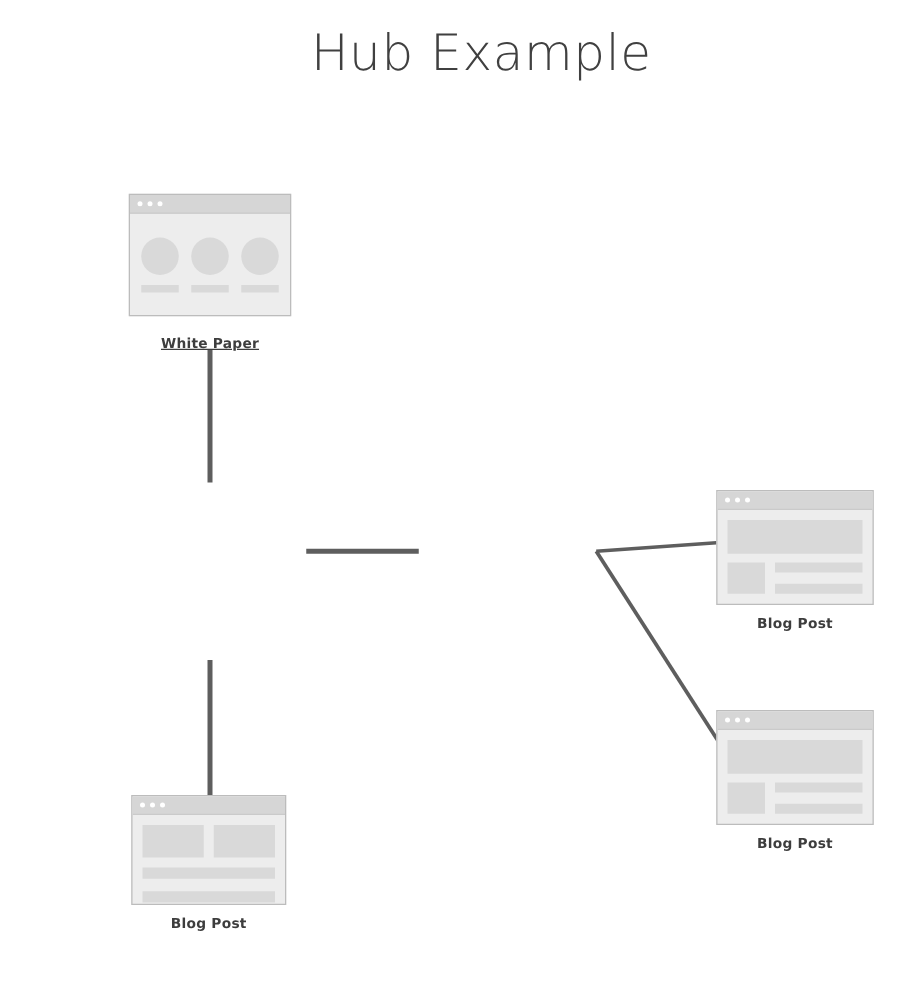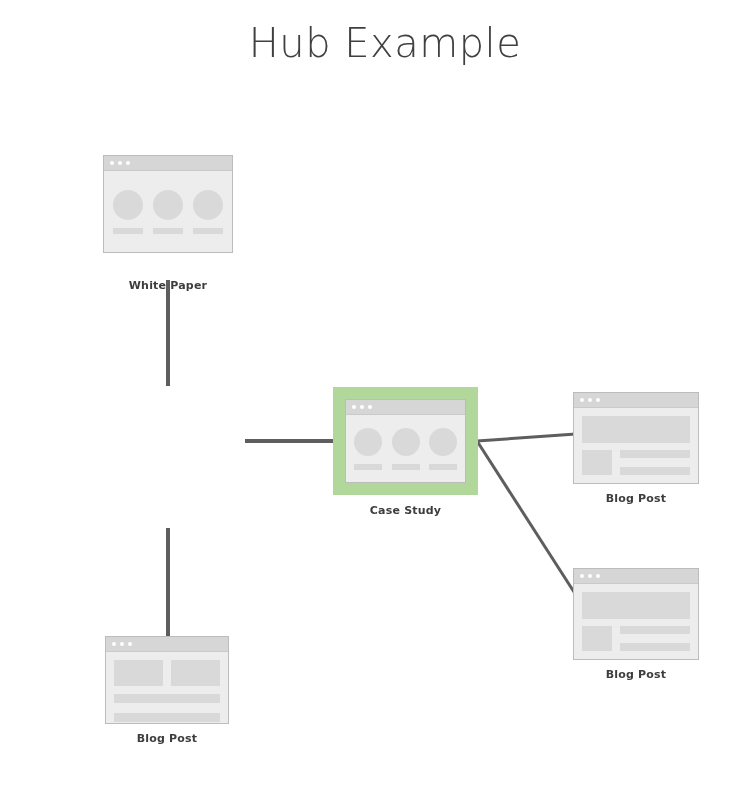--- a/index.html
+++ b/index.html
@@ -248,50 +248,24 @@
             </div>
             <div class="bar-row">
               <span class="sbar" style="width:30px;"></span>
               <span class="sbar" style="width:30px;"></span>
               <span class="sbar" style="width:30px;"></span>
             </div>
           </div>
         </div>
       </div>
     </div>
-    <div class="node-label" style="top:124px;">White Paper</div>
+    <div class="node-label" style="top:113px;text-decoration:underline;">White Paper</div>
   </div>
 
 
-  <div class="node" style="left:313px; top:387px; width:145px; height:108px;">
-    <div class="frame highlight-green" style="left:0; top:0; width:145px; height:108px;">
-      <div class="card">
-        <div class="card-titlebar">
-          <span class="dot"></span>
-          <span class="dot"></span>
-          <span class="dot"></span>
-        </div>
-        <div class="card-body" style="padding:8px 8px;">
-          <div class="layout-circles">
-            <div class="circle-row">
-              <span class="circle" style="width:28px;height:28px;"></span>
-              <span class="circle" style="width:28px;height:28px;"></span>
-              <span class="circle" style="width:28px;height:28px;"></span>
-            </div>
-            <div class="bar-row">
-              <span class="sbar" style="width:28px;"></span>
-              <span class="sbar" style="width:28px;"></span>
-              <span class="sbar" style="width:28px;"></span>
-            </div>
-          </div>
-        </div>
-      </div>
-    </div>
-    <div class="node-label" style="top:117px;">Case Study</div>
-  </div>
 
   <div class="node" style="left:553px; top:392px; width:126px; height:92px;">
     <div class="frame" style="left:0; top:0; width:126px; height:92px;">
       <div class="card">
         <div class="card-titlebar">
           <span class="dot"></span>
           <span class="dot"></span>
           <span class="dot"></span>
         </div>
         <div class="card-body" style="padding:8px 8px;">

